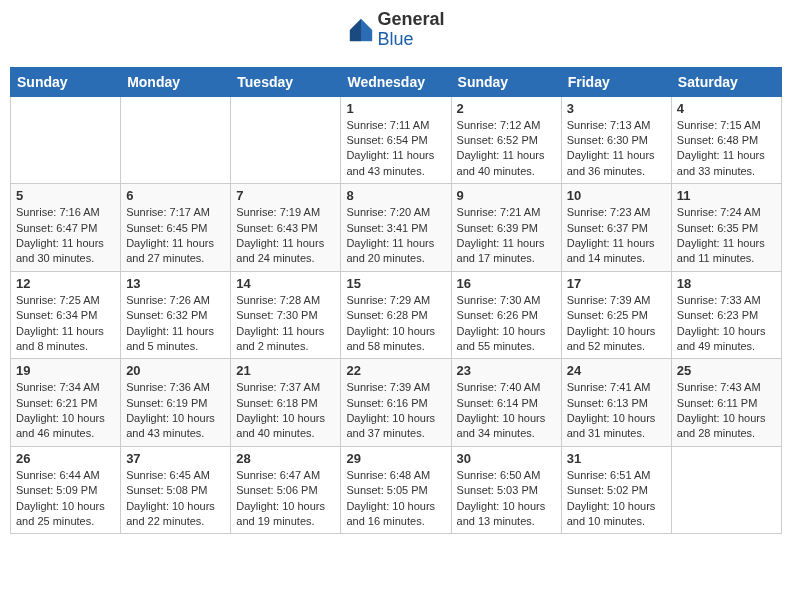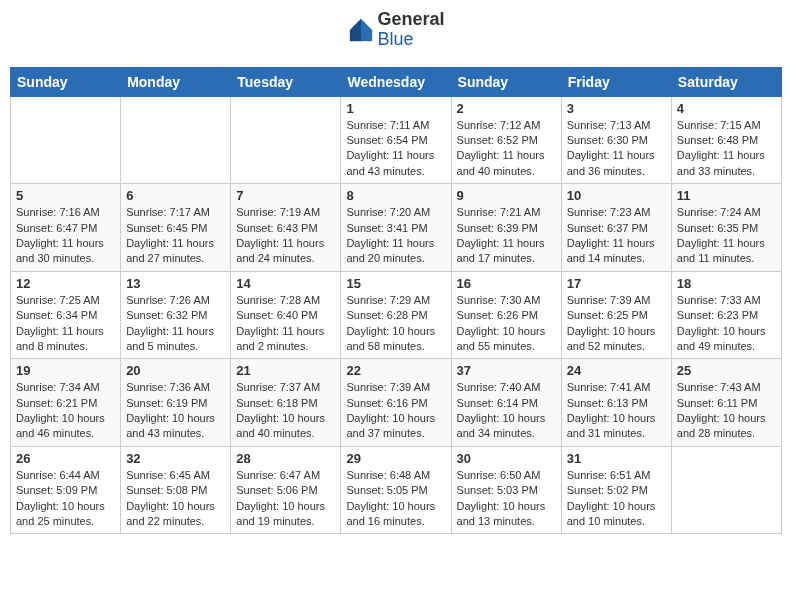--- a/index.html
+++ b/index.html
@@ -216,21 +216,21 @@
         </td>
         <td>
           <div class="day-num">13</div>
           <div class="day-info">Sunrise: 7:26 AM
 Sunset: 6:32 PM
 Daylight: 11 hours and 5 minutes.</div>
         </td>
         <td>
           <div class="day-num">14</div>
           <div class="day-info">Sunrise: 7:28 AM
-Sunset: 6:40 PM
+Sunset: 7:30 PM
 Daylight: 11 hours and 2 minutes.</div>
         </td>
         <td>
           <div class="day-num">15</div>
           <div class="day-info">Sunrise: 7:29 AM
 Sunset: 6:28 PM
 Daylight: 10 hours and 58 minutes.</div>
         </td>
         <td>
           <div class="day-num">16</div>
@@ -270,21 +270,21 @@
 Sunset: 6:18 PM
 Daylight: 10 hours and 40 minutes.</div>
         </td>
         <td>
           <div class="day-num">22</div>
           <div class="day-info">Sunrise: 7:39 AM
 Sunset: 6:16 PM
 Daylight: 10 hours and 37 minutes.</div>
         </td>
         <td>
-          <div class="day-num">37</div>
+          <div class="day-num">23</div>
           <div class="day-info">Sunrise: 7:40 AM
 Sunset: 6:14 PM
 Daylight: 10 hours and 34 minutes.</div>
         </td>
         <td>
           <div class="day-num">24</div>
           <div class="day-info">Sunrise: 7:41 AM
 Sunset: 6:13 PM
 Daylight: 10 hours and 31 minutes.</div>
         </td>
@@ -296,21 +296,21 @@
         </td>
       </tr>
       <tr>
         <td>
           <div class="day-num">26</div>
           <div class="day-info">Sunrise: 6:44 AM
 Sunset: 5:09 PM
 Daylight: 10 hours and 25 minutes.</div>
         </td>
         <td>
-          <div class="day-num">32</div>
+          <div class="day-num">37</div>
           <div class="day-info">Sunrise: 6:45 AM
 Sunset: 5:08 PM
 Daylight: 10 hours and 22 minutes.</div>
         </td>
         <td>
           <div class="day-num">28</div>
           <div class="day-info">Sunrise: 6:47 AM
 Sunset: 5:06 PM
 Daylight: 10 hours and 19 minutes.</div>
         </td>

